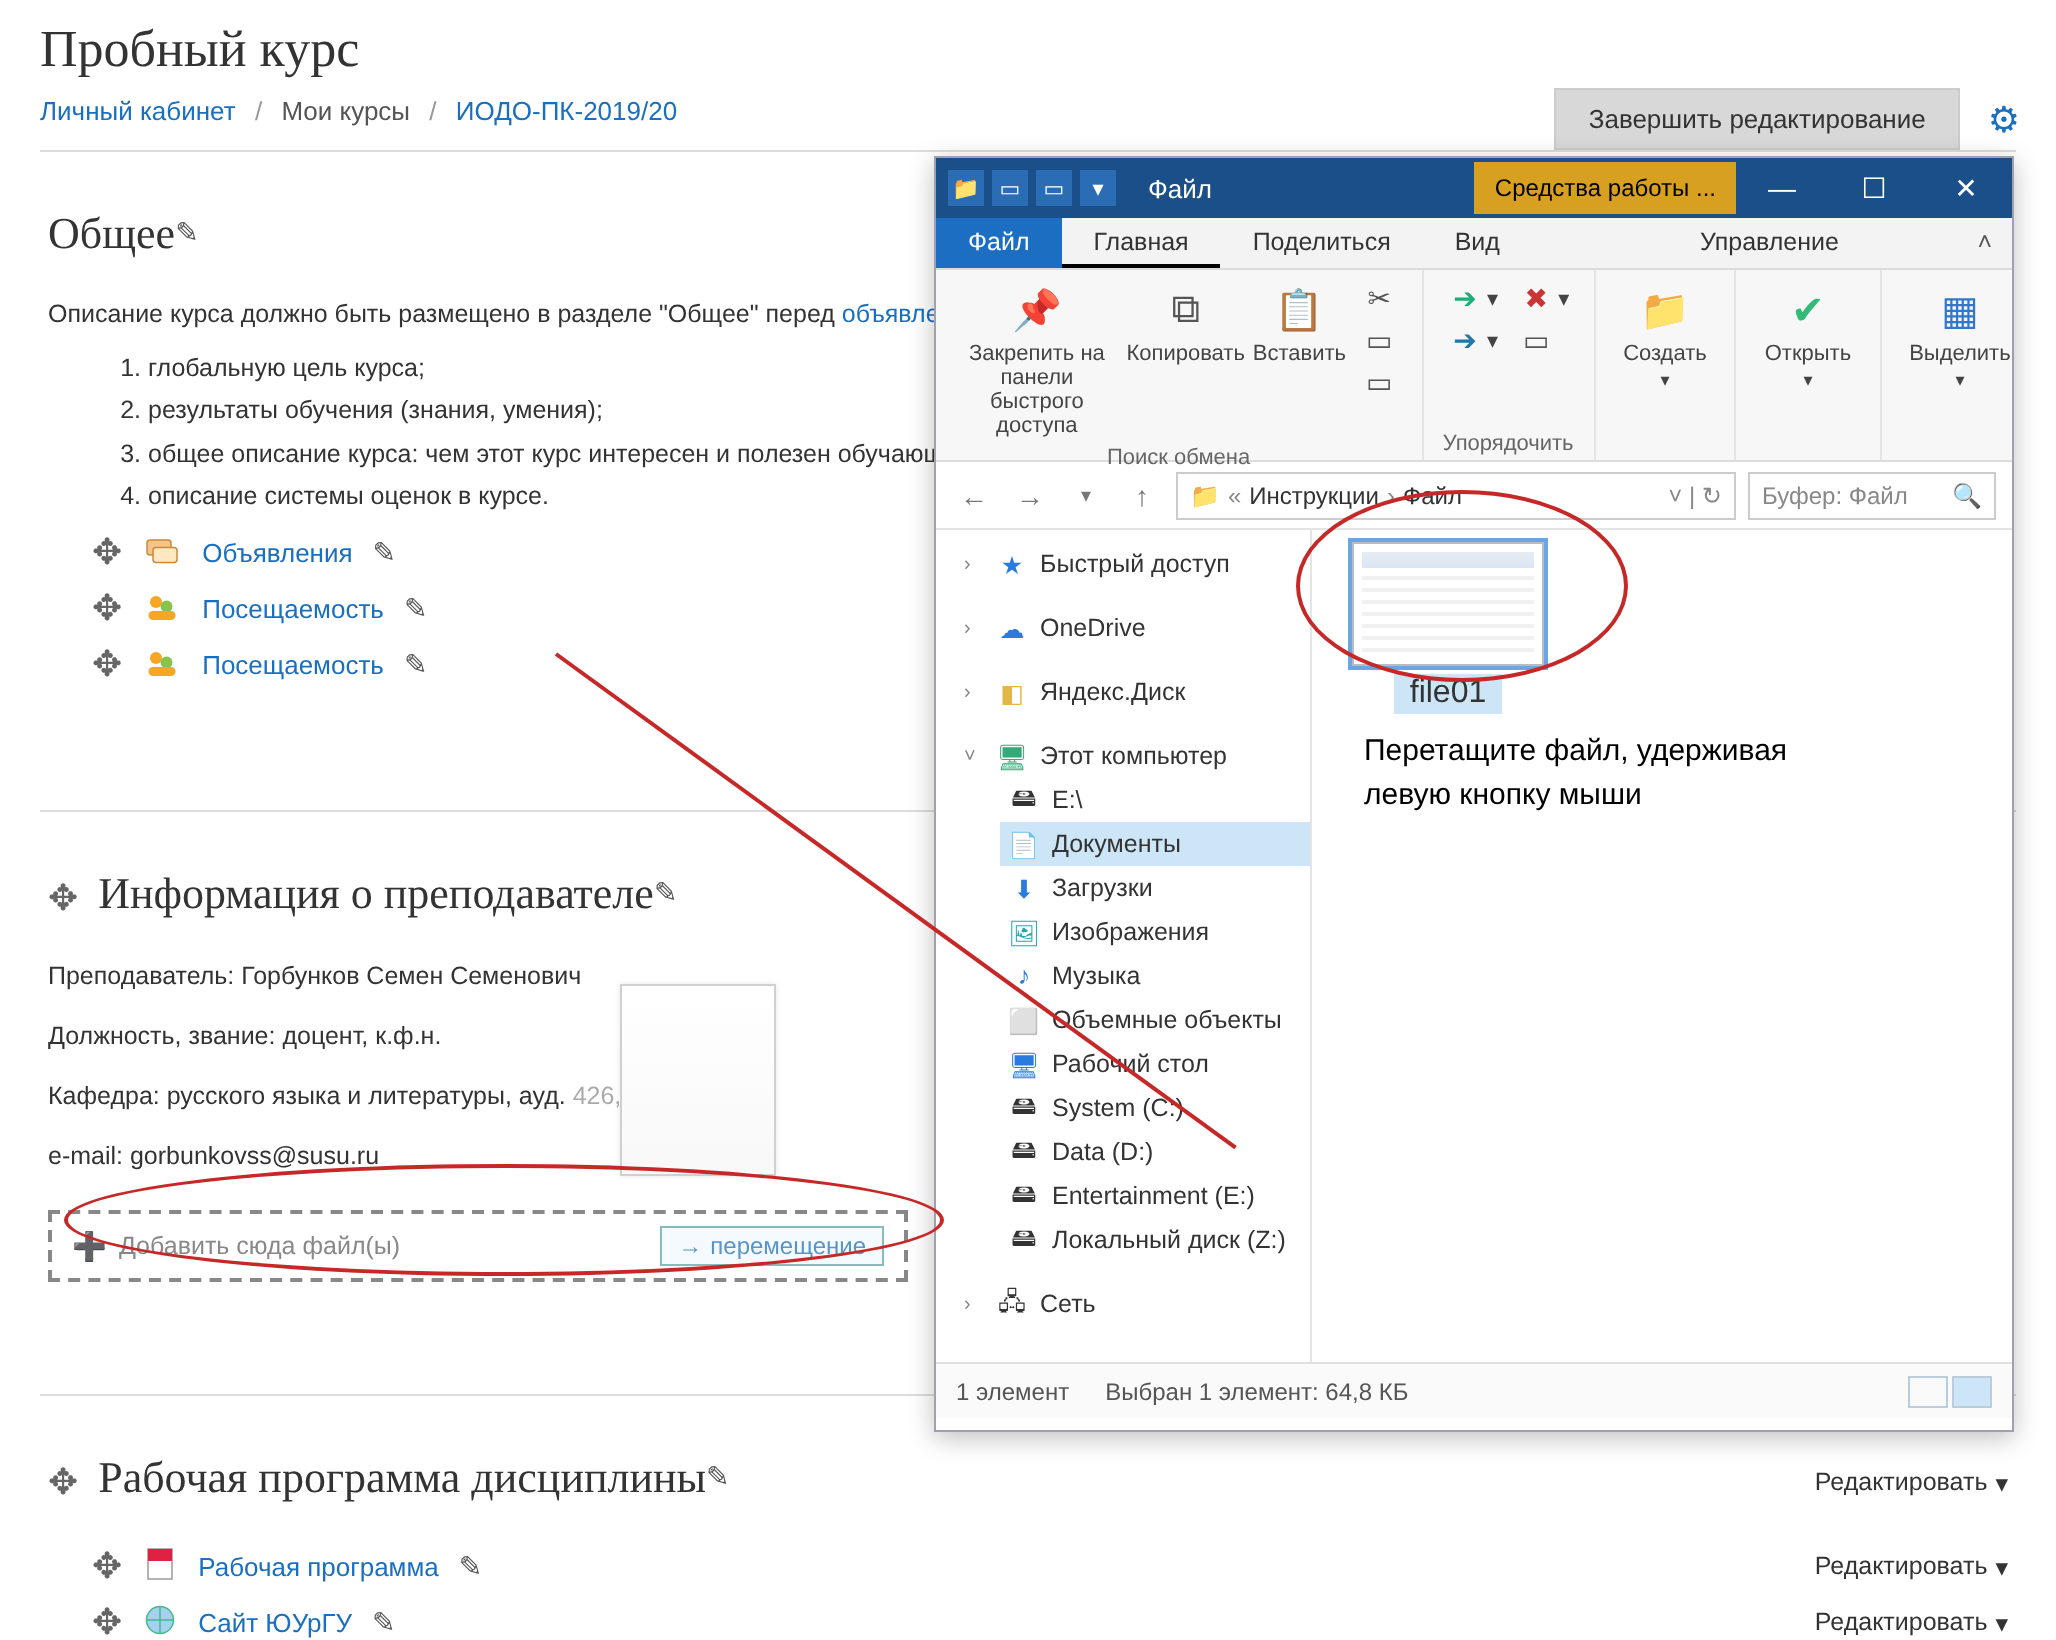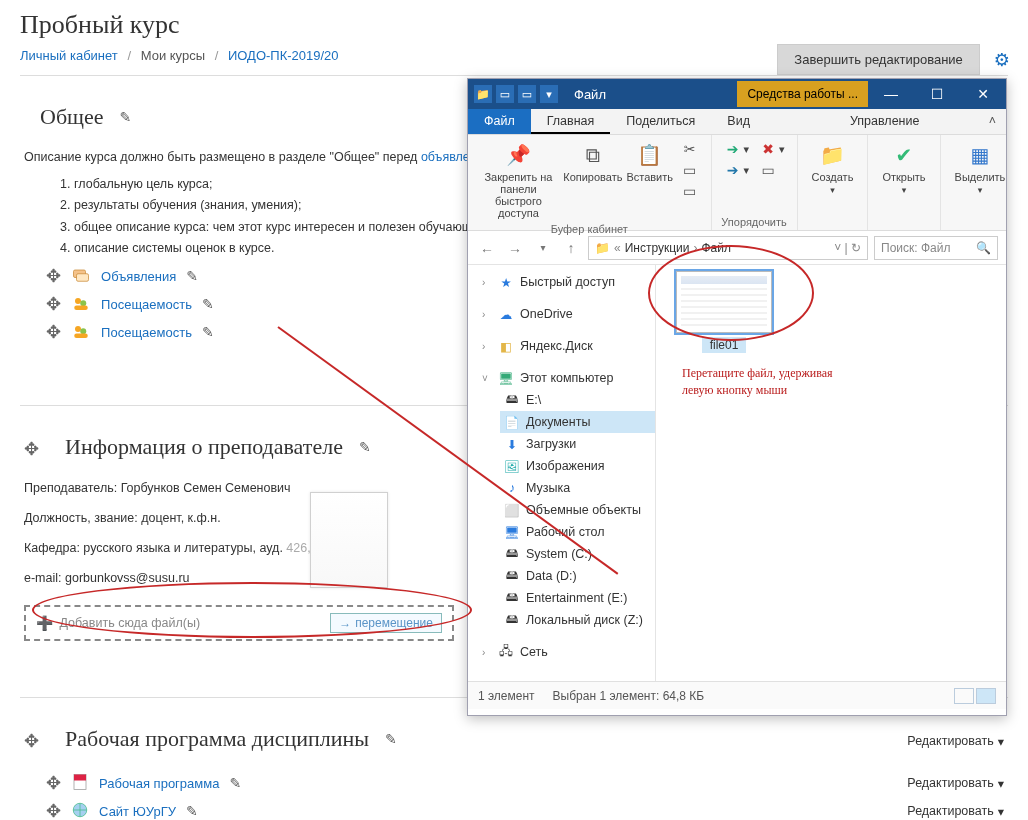--- a/index.html
+++ b/index.html
@@ -6,21 +6,21 @@
   body { font-family: Arial, sans-serif; font-size: 13px; color: #333; width: 1028px; height: 820px; background: #fff; position: relative; overflow: hidden; }
   .page { padding: 10px 20px; }
   h1 { font-family: Georgia, 'Times New Roman', serif; font-weight: normal; font-size: 26px; color: #333; margin-bottom: 8px; }
   .breadcrumb { font-size: 13px; color: #555; margin-bottom: 0; }
   .breadcrumb a { color: #1a6fbf; text-decoration: none; }
   .breadcrumb .sep { color: #999; margin: 0 6px; }
   .topactions { position: absolute; top: 44px; right: 18px; display: flex; align-items: center; gap: 14px; }
   .btn-finish { background: #d8d8d8; border: 1px solid #ccc; color: #333; padding: 7px 16px; font-size: 13px; cursor: pointer; }
   .gear { color: #1a6fbf; font-size: 18px; cursor: pointer; }
   hr.sep { border: none; border-top: 1px solid #ddd; margin: 12px 0; }
-  h2 { font-family: Georgia, 'Times New Roman', serif; font-weight: normal; font-size: 22px; color: #333; margin: 10px 16px 14px; display: flex; align-items: center; gap: 16px; }
+  h2 { font-family: Georgia, 'Times New Roman', serif; font-weight: normal; font-size: 22px; color: #333; margin: 10px 0 14px; display: flex; align-items: center; gap: 0; }
   .pencil { font-size: 14px; color: #555; cursor: pointer; }
   .move-icon { font-size: 18px; color: #666; cursor: move; }
   .section { padding: 6px 4px; }
   .desc { font-size: 12.5px; margin: 6px 0 10px; }
   .desc b { font-weight: normal; }
   .desc a { color: #1a6fbf; text-decoration: none; }
   ol.coursegoals { margin-left: 50px; font-size: 12.5px; line-height: 1.7; }
   .activity { display: flex; align-items: center; gap: 10px; margin: 6px 0; padding-left: 22px; }
   .activity a { color: #1a6fbf; text-decoration: none; font-size: 13px; }
   .activity .icon-box { width: 20px; height: 16px; display: inline-flex; align-items: center; justify-content: center; }
@@ -73,29 +73,29 @@
   .nav-item .arrow { width:10px; color:#888; font-size:10px;}
   .nav-item .nicon { width:16px; height:16px; display:inline-flex; align-items:center; justify-content:center;}
   .nav-group { margin-bottom:10px;}
   .sub { padding-left: 22px;}
   .content-pane { flex:1; position:relative; padding: 10px; }
   .thumb { position:absolute; top:6px; left:12px; width:112px; text-align:center; cursor:pointer;}
   .thumb .timg { width:96px; height:62px; border:1px solid #bbb; background:#fff; margin:0 auto 4px; position:relative;}
   .thumb .timg::before { content:""; position:absolute; top:4px; left:4px; right:4px; height:8px; background:linear-gradient(#e6ecf5,#dbe5f2);}
   .thumb .timg::after { content:""; position:absolute; top:16px; left:4px; right:4px; bottom:4px; background:repeating-linear-gradient(#f1f1f1 0 2px,#fff 2px 6px);}
   .thumb.selected .timg { outline:2px solid #6aa6e6; }
-  .thumb .tlabel { font-size:12px; background:#cde6f7; display:inline-block; padding:1px 8px;}
+  .thumb .tlabel { font-size:16px; background:#cde6f7; display:inline-block; padding:1px 8px;}
   .statusbar { height: 28px; border-top:1px solid #e0e0e0; display:flex; align-items:center; padding:0 10px; gap:18px; font-size:12px; color:#555; background:#fafafa;}
   .statusbar .viewbtns { margin-left:auto; display:flex; gap:2px;}
   .statusbar .viewbtns span { width:20px; height:16px; border:1px solid #bcd; display:inline-block;}
 
   
   .anno { position:absolute; pointer-events:none;}
   .ellipse { border:2px solid #c62828; border-radius:50%;}
-  .anno-text { color:#b91c1c; font-size:12px; line-height:1.45; font-family: Liberation Serif, serif;}
+  .anno-text { color:#000000; font-size:15px; line-height:1.45; font-family: Liberation Sans, sans-serif;}
   .red-line { position:absolute; height:2px; background:#c62828; transform-origin: left center; pointer-events:none;}
 
   .section-head-row { display:flex; align-items:center; gap:10px;}
 </style>
 </head>
 <body>
 
 <div class="page">
   <h1>Пробный курс</h1>
   <div class="breadcrumb">
@@ -284,21 +284,21 @@
               <span class="ic">✂</span>
             </div>
           <div class="rb-btn sm">
               <span class="ic">▭</span>
             </div>
           <div class="rb-btn sm">
               <span class="ic">▭</span>
             </div>
         </div>
       </div>
-      <div class="grplabel">Буфер кабинет</div>
+      <div class="grplabel">Поиск обмена</div>
     </div>
     <div class="ribbon-group" style="width:86px;">
       <div class="grpbody">
         <div class="rb-stack">
           <div class="rb-btn sm">
               <span class="ic" style="color:#2a7;">➔</span>
               <span>▾</span>
             </div>
           <div class="rb-btn sm">
               <span class="ic" style="color:#27a;">➔</span>
@@ -355,21 +355,21 @@
     <span class="navbtn">↑</span>
     <div class="addr-path">
       <span>📁</span>
       <span class="crumb-sep">«</span>
       <span>Инструкции</span>
       <span class="crumb-sep">›</span>
       <span>Файл</span>
       <span style="margin-left:auto; color:#888;">˅ | ↻</span>
     </div>
     <div class="addr-search">
-      <span>Поиск: Файл</span>
+      <span>Буфер: Файл</span>
       <span style="margin-left:auto;">🔍</span>
     </div>
   </div>
   <div class="explorer-body">
     <div class="nav-pane">
       <div class="nav-group">
         <div class="nav-item">
             <span class="arrow">›</span>
             <span class="nicon" style="color:#2a7bde;">★</span>
             <span>Быстрый доступ</span>

